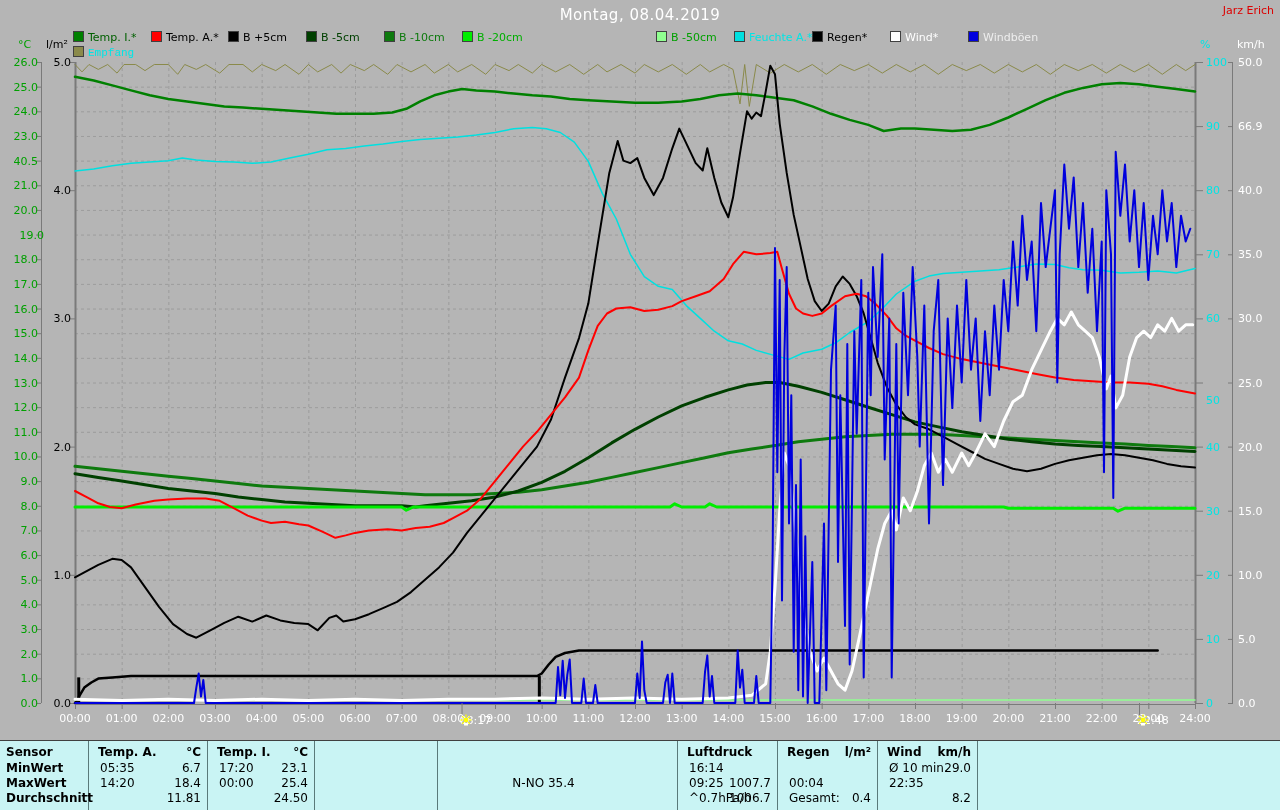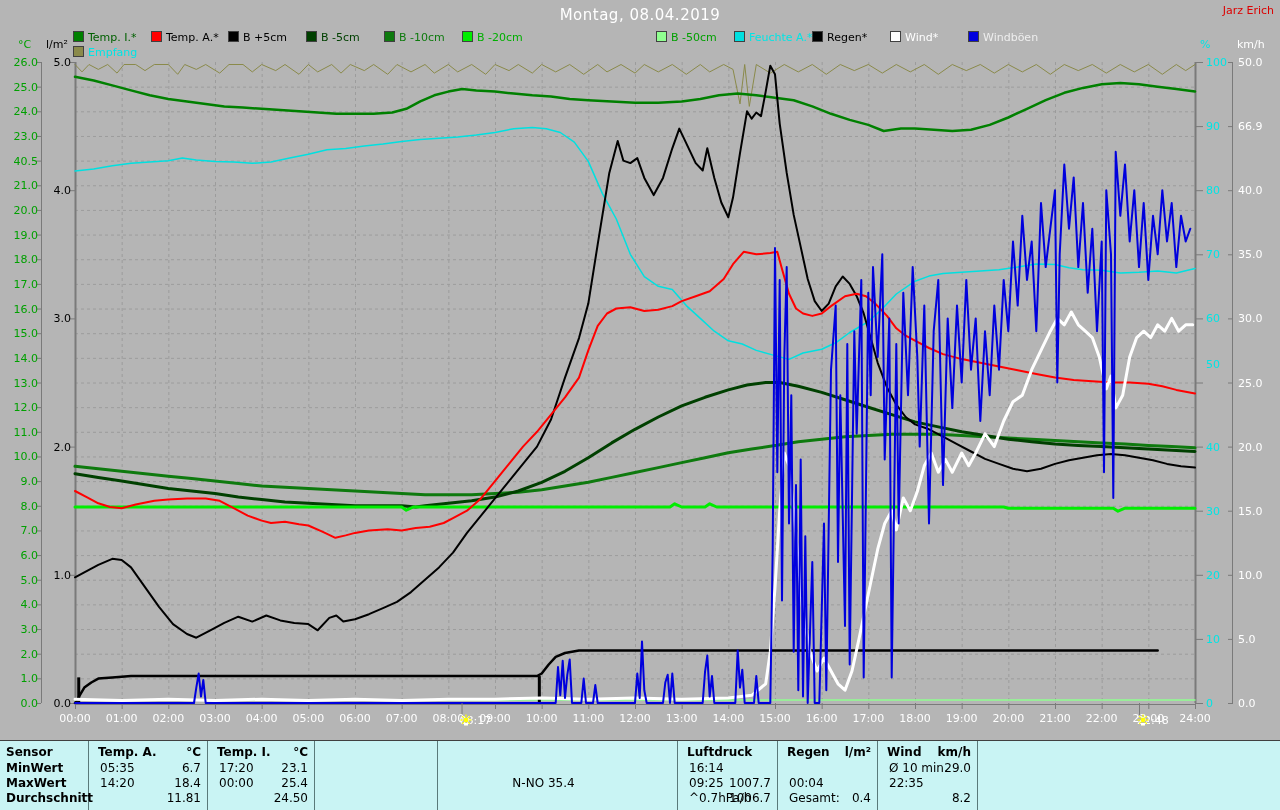--- a/index.html
+++ b/index.html
@@ -37,21 +37,21 @@
       <div class="leg-item" style="left: 151px; top: 31px;"><span class="sw" style="background: rgb(255, 0, 0);"></span><span style="color: rgb(0, 0, 0);">Temp. A.*</span></div>
       <div class="leg-item" style="left: 228px; top: 31px;"><span class="sw" style="background: rgb(0, 0, 0);"></span><span style="color: rgb(0, 0, 0);">B +5cm</span></div>
       <div class="leg-item" style="left: 306px; top: 31px;"><span class="sw" style="background: rgb(0, 64, 0);"></span><span style="color: rgb(0, 64, 0);">B -5cm</span></div>
       <div class="leg-item" style="left: 384px; top: 31px;"><span class="sw" style="background: rgb(14, 122, 14);"></span><span style="color: rgb(14, 122, 14);">B -10cm</span></div>
       <div class="leg-item" style="left: 462px; top: 31px;"><span class="sw" style="background: rgb(0, 238, 0);"></span><span style="color: rgb(0, 176, 0);">B -20cm</span></div>
       <div class="leg-item" style="left: 656px; top: 31px;"><span class="sw" style="background: rgb(144, 255, 144);"></span><span style="color: rgb(0, 160, 0);">B -50cm</span></div>
       <div class="leg-item" style="left: 734px; top: 31px;"><span class="sw" style="background: rgb(0, 224, 224);"></span><span style="color: rgb(0, 229, 229);">Feuchte A.*</span></div>
       <div class="leg-item" style="left: 812px; top: 31px;"><span class="sw" style="background: rgb(0, 0, 0);"></span><span style="color: rgb(0, 0, 0);">Regen*</span></div>
       <div class="leg-item" style="left: 890px; top: 31px;"><span class="sw" style="background: rgb(255, 255, 255);"></span><span style="color: rgb(255, 255, 255);">Wind*</span></div>
       <div class="leg-item" style="left: 968px; top: 31px;"><span class="sw" style="background: rgb(0, 0, 221);"></span><span style="color: rgb(238, 238, 238);">Windböen</span></div>
-      <div class="leg-item" style="left: 73px; top: 46px;"><span class="sw" style="background: rgb(138, 138, 74);"></span><span style="color: rgb(0, 229, 229);">Empfang</span></div>
+      <div class="leg-item" style="left: 73px; top: 46px;"><span class="sw" style="background: rgb(138, 138, 74);"></span><span style="color: rgb(0, 229, 229); font-family: Liberation Mono, monospace;">Empfang</span></div>
     </div>
 
   <svg id="chart" width="1280" height="810" viewBox="0 0 1280 810">
       <line x1="122.16666666666666" y1="62" x2="122.16666666666666" y2="703" stroke="#9c9c9c" stroke-width="1" stroke-dasharray="3,3"></line>
       <line x1="168.83333333333331" y1="62" x2="168.83333333333331" y2="703" stroke="#9c9c9c" stroke-width="1" stroke-dasharray="3,3"></line>
       <line x1="215.5" y1="62" x2="215.5" y2="703" stroke="#9c9c9c" stroke-width="1" stroke-dasharray="3,3"></line>
       <line x1="262.16666666666663" y1="62" x2="262.16666666666663" y2="703" stroke="#9c9c9c" stroke-width="1" stroke-dasharray="3,3"></line>
       <line x1="308.8333333333333" y1="62" x2="308.8333333333333" y2="703" stroke="#9c9c9c" stroke-width="1" stroke-dasharray="3,3"></line>
       <line x1="355.5" y1="62" x2="355.5" y2="703" stroke="#9c9c9c" stroke-width="1" stroke-dasharray="3,3"></line>
       <line x1="402.16666666666663" y1="62" x2="402.16666666666663" y2="703" stroke="#9c9c9c" stroke-width="1" stroke-dasharray="3,3"></line>
@@ -212,40 +212,40 @@
       <div class="tick-label" style="color: rgb(0, 160, 0); top: 481.115px; left: 0px; width: 38px; text-align: right;">9.0</div>
       <div class="tick-label" style="color: rgb(0, 160, 0); top: 456.462px; left: 0px; width: 38px; text-align: right;">10.0</div>
       <div class="tick-label" style="color: rgb(0, 160, 0); top: 431.808px; left: 0px; width: 38px; text-align: right;">11.0</div>
       <div class="tick-label" style="color: rgb(0, 160, 0); top: 407.154px; left: 0px; width: 38px; text-align: right;">12.0</div>
       <div class="tick-label" style="color: rgb(0, 160, 0); top: 382.5px; left: 0px; width: 38px; text-align: right;">13.0</div>
       <div class="tick-label" style="color: rgb(0, 160, 0); top: 357.846px; left: 0px; width: 38px; text-align: right;">14.0</div>
       <div class="tick-label" style="color: rgb(0, 160, 0); top: 333.192px; left: 0px; width: 38px; text-align: right;">15.0</div>
       <div class="tick-label" style="color: rgb(0, 160, 0); top: 308.538px; left: 0px; width: 38px; text-align: right;">16.0</div>
       <div class="tick-label" style="color: rgb(0, 160, 0); top: 283.885px; left: 0px; width: 38px; text-align: right;">17.0</div>
       <div class="tick-label" style="color: rgb(0, 160, 0); top: 259.231px; left: 0px; width: 38px; text-align: right;">18.0</div>
-      <div class="tick-label" style="color: rgb(0, 160, 0); top: 234.577px; left: 0px; width: 38px; text-align: right;">19.0</div>
+      <div class="tick-label" style="color: rgb(0, 160, 0); top: 234.577px; left: 0px; width: 38px; text-align: right; padding-left: 6px;">19.0</div>
       <div class="tick-label" style="color: rgb(0, 160, 0); top: 209.923px; left: 0px; width: 38px; text-align: right;">20.0</div>
       <div class="tick-label" style="color: rgb(0, 160, 0); top: 185.269px; left: 0px; width: 38px; text-align: right;">21.0</div>
       <div class="tick-label" style="color: rgb(0, 160, 0); top: 160.615px; left: 0px; width: 38px; text-align: right;">40.5</div>
       <div class="tick-label" style="color: rgb(0, 160, 0); top: 135.962px; left: 0px; width: 38px; text-align: right;">23.0</div>
       <div class="tick-label" style="color: rgb(0, 160, 0); top: 111.308px; left: 0px; width: 38px; text-align: right;">24.0</div>
       <div class="tick-label" style="color: rgb(0, 160, 0); top: 86.6538px; left: 0px; width: 38px; text-align: right;">25.0</div>
       <div class="tick-label" style="color: rgb(0, 160, 0); top: 62px; left: 0px; width: 38px; text-align: right;">26.0</div>
       <div class="tick-label" style="color: rgb(0, 0, 0); top: 703px; left: 0px; width: 71px; text-align: right;">0.0</div>
       <div class="tick-label" style="color: rgb(0, 0, 0); top: 574.8px; left: 0px; width: 71px; text-align: right;">1.0</div>
       <div class="tick-label" style="color: rgb(0, 0, 0); top: 446.6px; left: 0px; width: 71px; text-align: right;">2.0</div>
       <div class="tick-label" style="color: rgb(0, 0, 0); top: 318.4px; left: 0px; width: 71px; text-align: right;">3.0</div>
       <div class="tick-label" style="color: rgb(0, 0, 0); top: 190.2px; left: 0px; width: 71px; text-align: right;">4.0</div>
       <div class="tick-label" style="color: rgb(0, 0, 0); top: 62px; left: 0px; width: 71px; text-align: right;">5.0</div>
       <div class="tick-label" style="color: rgb(0, 229, 229); top: 703px; left: 1206px;">0</div>
       <div class="tick-label" style="color: rgb(0, 229, 229); top: 638.9px; left: 1206px;">10</div>
       <div class="tick-label" style="color: rgb(0, 229, 229); top: 574.8px; left: 1206px;">20</div>
       <div class="tick-label" style="color: rgb(0, 229, 229); top: 510.7px; left: 1206px;">30</div>
       <div class="tick-label" style="color: rgb(0, 229, 229); top: 446.6px; left: 1206px;">40</div>
-      <div class="tick-label" style="color: rgb(0, 229, 229); top: 364px; left: 1206px; text-align: center;">50</div>
+      <div class="tick-label" style="color: rgb(0, 229, 229); top: 400px; left: 1206px; text-align: center;">50</div>
       <div class="tick-label" style="color: rgb(0, 229, 229); top: 318.4px; left: 1206px;">60</div>
       <div class="tick-label" style="color: rgb(0, 229, 229); top: 254.3px; left: 1206px;">70</div>
       <div class="tick-label" style="color: rgb(0, 229, 229); top: 190.2px; left: 1206px;">80</div>
       <div class="tick-label" style="color: rgb(0, 229, 229); top: 126.1px; left: 1206px;">90</div>
       <div class="tick-label" style="color: rgb(0, 229, 229); top: 62px; left: 1206px;">100</div>
       <div class="tick-label" style="color: rgb(255, 255, 255); top: 703px; left: 1238px;">0.0</div>
       <div class="tick-label" style="color: rgb(255, 255, 255); top: 638.9px; left: 1238px;">5.0</div>
       <div class="tick-label" style="color: rgb(255, 255, 255); top: 574.8px; left: 1238px;">10.0</div>
       <div class="tick-label" style="color: rgb(255, 255, 255); top: 510.7px; left: 1238px;">15.0</div>
       <div class="tick-label" style="color: rgb(255, 255, 255); top: 446.6px; left: 1238px;">20.0</div>

